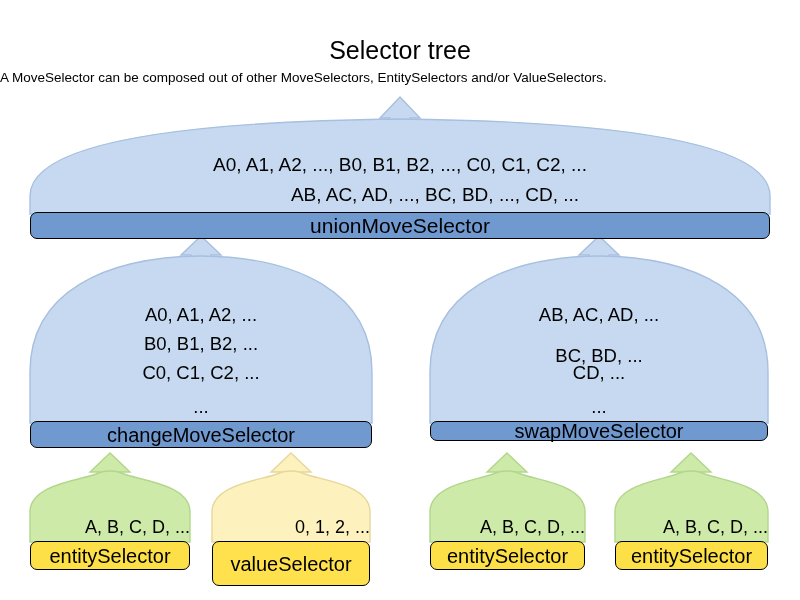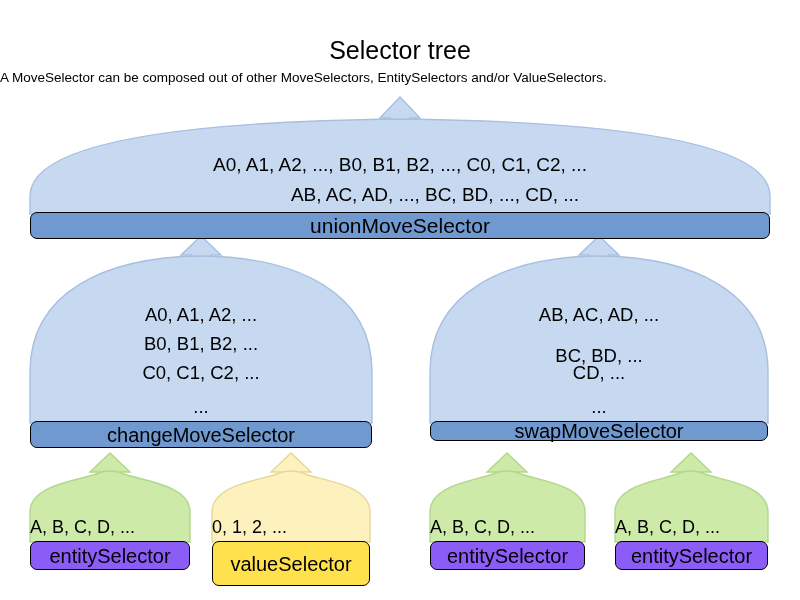--- a/index.html
+++ b/index.html
@@ -13,32 +13,32 @@
             font-size:13.5px;font-weight:400;line-height:16px;}
 
   
   #art{position:absolute;left:0;top:0;width:800px;height:600px;}
 
   
   .bar{position:absolute;box-sizing:border-box;border:1.6px solid #000;
        border-radius:7px;display:flex;align-items:center;justify-content:center;
        text-align:center;}
   .bar.blue{background:#7099d0;}
-  .bar.green{background:#8b5cf6;}
+  .bar.green{background:#fde047;}
   .bar.yellow{background:#ffe14d;}
   .bar span{display:block;line-height:1;}
 
   .bar-lg span{font-size:21px;}
   .bar-md span{font-size:20px;}
 
   
   .domtext{position:absolute;text-align:center;font-size:19px;line-height:25px;
            white-space:pre-line;}
   .domtext.small{font-size:18.5px;line-height:26px;}
-  .leaftext{position:absolute;text-align:left;font-size:18px;line-height:22px;}
+  .leaftext{position:absolute;text-align:right;font-size:18px;line-height:22px;}
 </style>
 </head>
 <body>
 
 <div id="stage">
 
   <div class="title">Selector tree</div>
   <div class="subtitle">A MoveSelector can be composed out of other MoveSelectors, EntitySelectors and/or ValueSelectors.</div>
 
   <svg id="art" viewBox="0 0 800 600" xmlns="http://www.w3.org/2000/svg">

